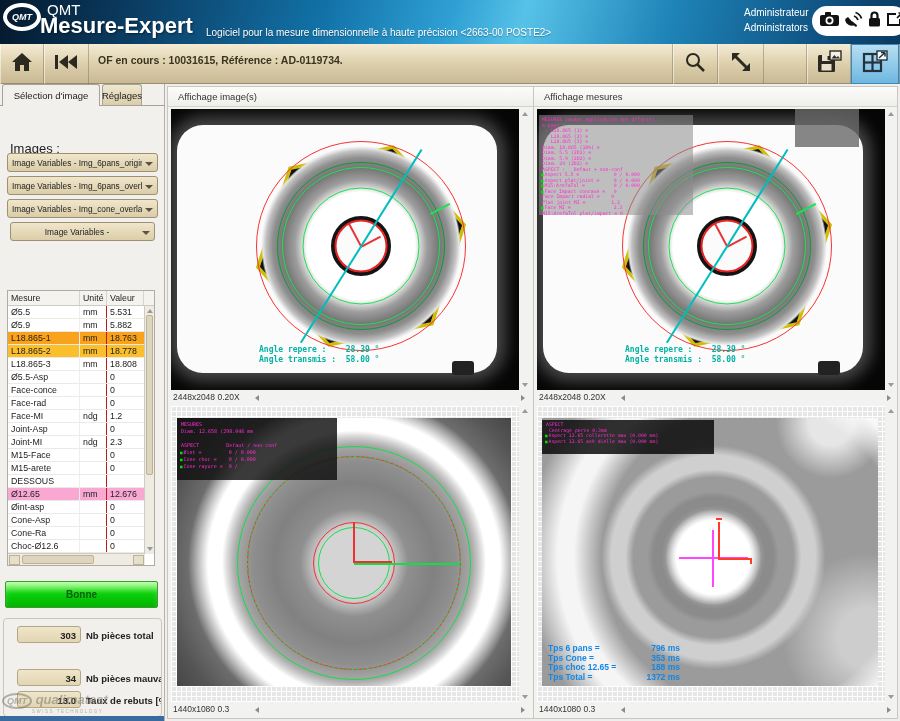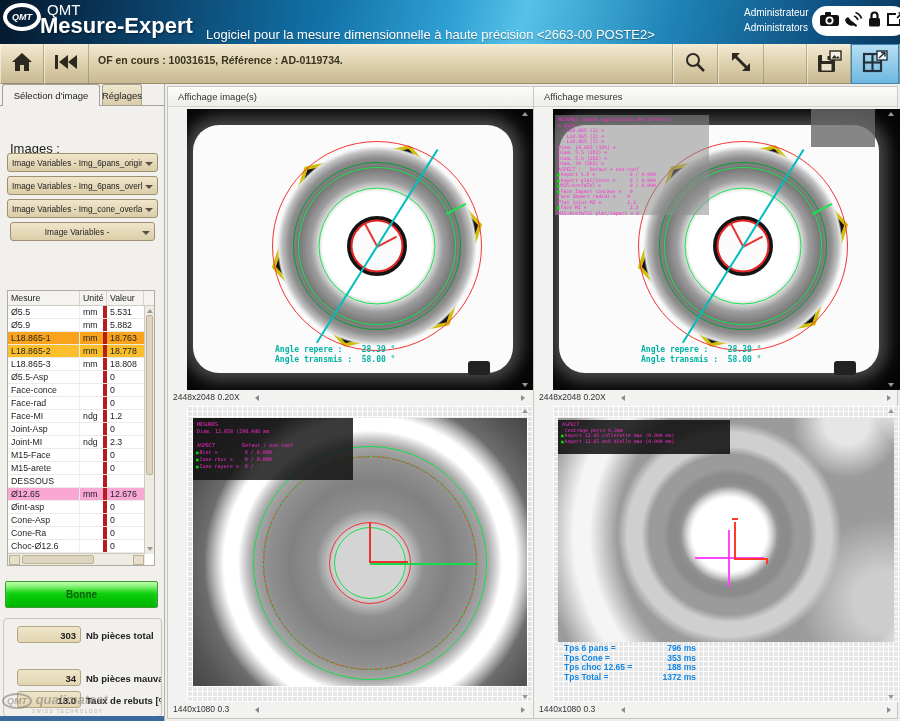--- a/index.html
+++ b/index.html
@@ -8,21 +8,21 @@
   font-family:"Liberation Sans",sans-serif;color:#222}
 
 
 #hdr{position:absolute;left:0;top:0;width:900px;height:44px;
   background:linear-gradient(105deg,#04182c 0%,#0b3f66 16%,#1272a8 36%,#2fa0d4 50%,#57c2e8 58%,#1f84b8 74%,#0e4f7e 92%,#0a3a60 100%)}
 .logo{position:absolute;left:3px;top:3px;width:38px;height:28px;border:4px solid #fff;border-radius:50%;
   display:flex;align-items:center;justify-content:center}
 .logo span{color:#fff;font-size:9px;font-weight:bold;font-style:italic}
 .hdr-qmt{position:absolute;left:47px;top:1px;color:#fff;font-size:15px}
 .hdr-title{position:absolute;left:40px;top:13px;color:#fff;font-size:22px;font-weight:bold;text-shadow:1px 1px 2px rgba(0,0,0,.45)}
-.hdr-sub{position:absolute;left:206px;top:27px;color:#fff;font-size:13px;text-shadow:0 1px 1px rgba(0,0,0,.35)}
+.hdr-sub{position:absolute;left:206px;top:27px;color:#fff;font-size:10px;text-shadow:0 1px 1px rgba(0,0,0,.35)}
 .hdr-user{position:absolute;left:744px;top:5px;color:#fff;font-size:10px;line-height:15px}
 .pill{position:absolute;left:812px;top:6px;width:96px;height:30px;background:#fff;border-radius:15px;
   display:flex;align-items:center;gap:3px;padding-left:7px}
 
 
 #tbar{position:absolute;left:0;top:44px;width:900px;height:40px;
   background:linear-gradient(#f4ebd4,#ddd0ad 50%,#c9b994);border-bottom:1px solid #97906f}
 .tbtn{position:absolute;top:0;height:40px;display:flex;align-items:center;justify-content:center;
   border-right:1px solid rgba(120,110,80,.45);box-shadow:inset 1px 0 0 rgba(255,255,255,.5);cursor:pointer}
 #btn-home{left:0;width:44px}
@@ -52,21 +52,21 @@
 .dd:nth-child(4){width:145px;margin-left:3px}
 .dd:nth-child(4) .dd-label{margin:8px auto}
 
 #mtbl{position:absolute;left:7px;top:206px;width:148px;height:276px;background:#fff;border:1px solid #b0aca2;font-size:8.8px}
 .thead{display:flex;height:15px;background:#f4f3f0;border-bottom:1px solid #cfcbc3}
 .th{padding:2px 0 0 3px;border-right:1px solid #d8d4cc;white-space:nowrap;overflow:hidden}
 .th1{width:72px}.th2{width:27px}.th3{width:37px}
 .tbody{position:absolute;left:0;top:15px;width:136px;height:248px;overflow:hidden}
 .trow{display:flex;height:13px;border-bottom:1px solid #eceae6;cursor:pointer}
 .c1{width:72px;padding:1px 0 0 3px;white-space:nowrap;overflow:hidden;border-right:1px solid #f0eeea}
-.c2{width:27px;padding:1px 0 0 3px;border-right:4px solid #b91c1c}
+.c2{width:27px;padding:1px 0 0 3px;border-right:1px solid #b91c1c}
 .c3{width:35px;padding:1px 0 0 3px;white-space:nowrap}
 .hl-orange{background:#f9a21b}.hl-amber{background:#fbbf2c}.hl-yellow{background:#f9a8d4}
 .tvs{position:absolute;right:0;top:15px;width:10px;height:248px;background:#eeebe2;border-left:1px solid #cfcbc3}
 .tvs-thumb{position:absolute;left:1px;top:9px;width:7px;height:160px;background:#ddd5bf;border:1px solid #bdb294;border-radius:2px}
 .ths{position:absolute;left:0;bottom:0;width:137px;height:12px;background:#eeebe2;border-top:1px solid #cfcbc3}
 .ths-thumb{position:absolute;left:14px;top:1px;width:72px;height:9px;background:#ddd5bf;border:1px solid #bdb294;border-radius:2px}
 .ths-btn{position:absolute;top:1px;width:11px;height:10px;background:#e6dfc9;border:1px solid #bdb294}
 .ths-btn.l{left:1px}.ths-btn.r{right:1px}
 
 #bonne{position:absolute;left:5px;top:497px;width:153px;height:27px;border:1px solid #3b9b2f;border-radius:2px;
@@ -84,21 +84,21 @@
 .wm-q{display:inline-block;border:2px solid #7d7a72;border-radius:50%;padding:1px 3px;font-size:9px;font-style:italic}
 .wm2{font-size:4.5px;letter-spacing:1.5px;margin-left:30px}
 #sbstrip{position:absolute;left:0;bottom:0;width:164px;height:5px;background:#3a6b9e}
 
 
 #main{position:absolute;left:165px;top:84px;width:735px;height:637px}
 .grp{position:absolute;top:2px;height:633px;background:#f2f2f0;border:1px solid #c9c6c0}
 #grpL{left:2px;width:432px}
 #grpR{left:368px;width:365px}
 .ghead{height:20px;background:linear-gradient(#fcfcfb,#eeeeea);border-bottom:1px solid #d5d3cd;font-size:9.5px;color:#333;padding:4px 0 0 10px}
-.quad{position:absolute;left:19px;width:348px;overflow:hidden}
+.quad{position:absolute;left:3px;width:348px;overflow:hidden}
 .quad-top{top:22px;height:281px;background:#060606}
 .quad-bot{top:319px;height:296px;background-color:#e6e6e6;
   background-image:linear-gradient(rgba(255,255,255,.95) 1px,transparent 1px),linear-gradient(90deg,rgba(255,255,255,.95) 1px,transparent 1px);
   background-size:5px 5px}
 .vcol{position:absolute;left:352px;width:10px}
 .vcol-top{top:22px;height:281px}.vcol-bot{top:319px;height:296px}
 .chu{position:absolute;left:2px;top:3px;width:0;height:0;border-left:3px solid transparent;border-right:3px solid transparent;border-bottom:4px solid #999}
 .chd{position:absolute;left:2px;bottom:3px;width:0;height:0;border-left:3px solid transparent;border-right:3px solid transparent;border-top:4px solid #999}
 .srow{position:absolute;left:3px;height:14px;font-size:8.5px;color:#333}
 .srow-top{top:304px;width:358px}.srow-bot{top:616px;width:358px}
@@ -148,21 +148,21 @@
 .co-gd{width:214px;height:214px;border:1.5px dashed #14dc4a}
 .co-ir{width:82px;height:82px;border:1.5px solid #f03030}
 .co-ig{width:72px;height:72px;border:1.5px solid #14dc4a}
 .cl-rv{position:absolute;left:176px;top:105px;width:2px;height:40px;background:#f03030}
 .cl-rh{position:absolute;left:177px;top:143px;width:38px;height:2px;background:#f03030}
 .cl-gh{position:absolute;left:177px;top:145px;width:106px;height:1.5px;background:#14dc4a}
 .cbox{position:absolute;left:0;top:0;width:160px;height:62px;background:rgba(15,15,15,.82);padding:3px 0 0 3px}
 .cbox .mtext,.hbox .mtext{position:static;font-size:5px;line-height:6px}
 
 
-.hscene{position:absolute;left:5px;top:12px;width:336px;height:224px;background-color:#9b9b9b;
+.hscene{position:absolute;left:5px;top:12px;width:336px;height:268px;background-color:#9b9b9b;
   background-image:
    radial-gradient(circle at 51% 52%, #ffffff 0 37px, #e2e2e2 41px, rgba(160,160,160,0) 48px),
    radial-gradient(circle at 51% 52%, rgba(0,0,0,0) 46px, rgba(0,0,0,.10) 52px 60px, rgba(0,0,0,0) 66px),
    radial-gradient(circle at 51% 52%, rgba(205,205,205,0) 80px, #cfcfcf 88px 102px, rgba(160,160,160,0) 112px),
    radial-gradient(circle at 63% 52%, rgba(255,255,255,0) 152px, rgba(255,255,255,.9) 180px 196px, rgba(255,255,255,0) 228px),
    radial-gradient(circle at 86% 2%, rgba(255,255,255,.75) 0 22px, rgba(255,255,255,0) 55px),
    radial-gradient(circle at 97% 82%, rgba(255,255,255,.5) 0 30px, rgba(255,255,255,0) 85px)}
 .x-mv{position:absolute;left:170px;top:112px;width:2px;height:57px;background:#ff46ff}
 .x-mh{position:absolute;left:137px;top:139px;width:69px;height:2px;background:#ff46ff}
 .x-rv{position:absolute;left:176px;top:104px;width:2px;height:36px;background:#ff3a2a}

